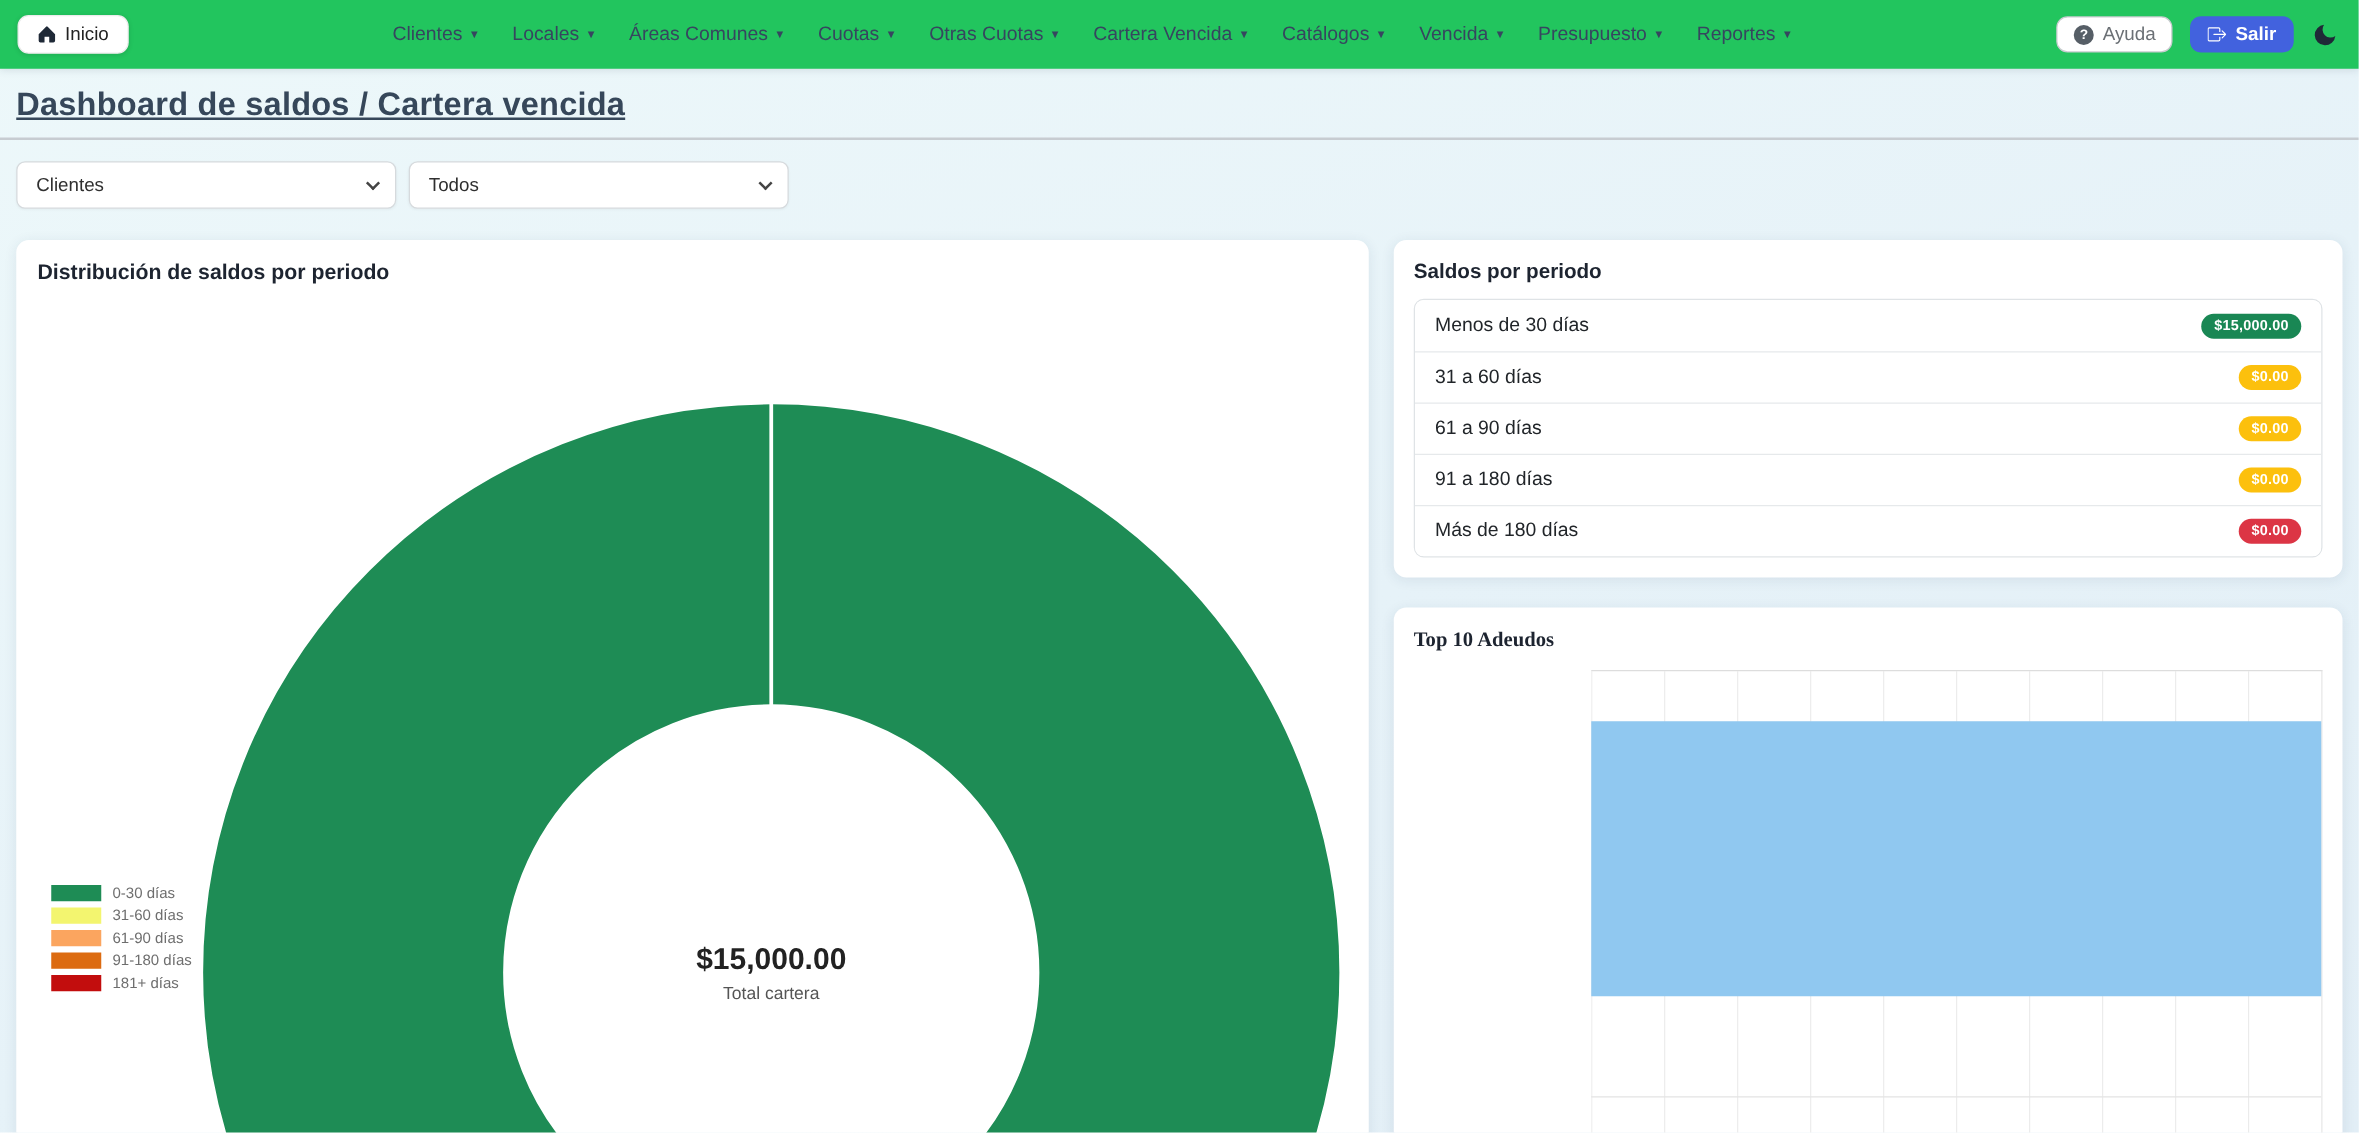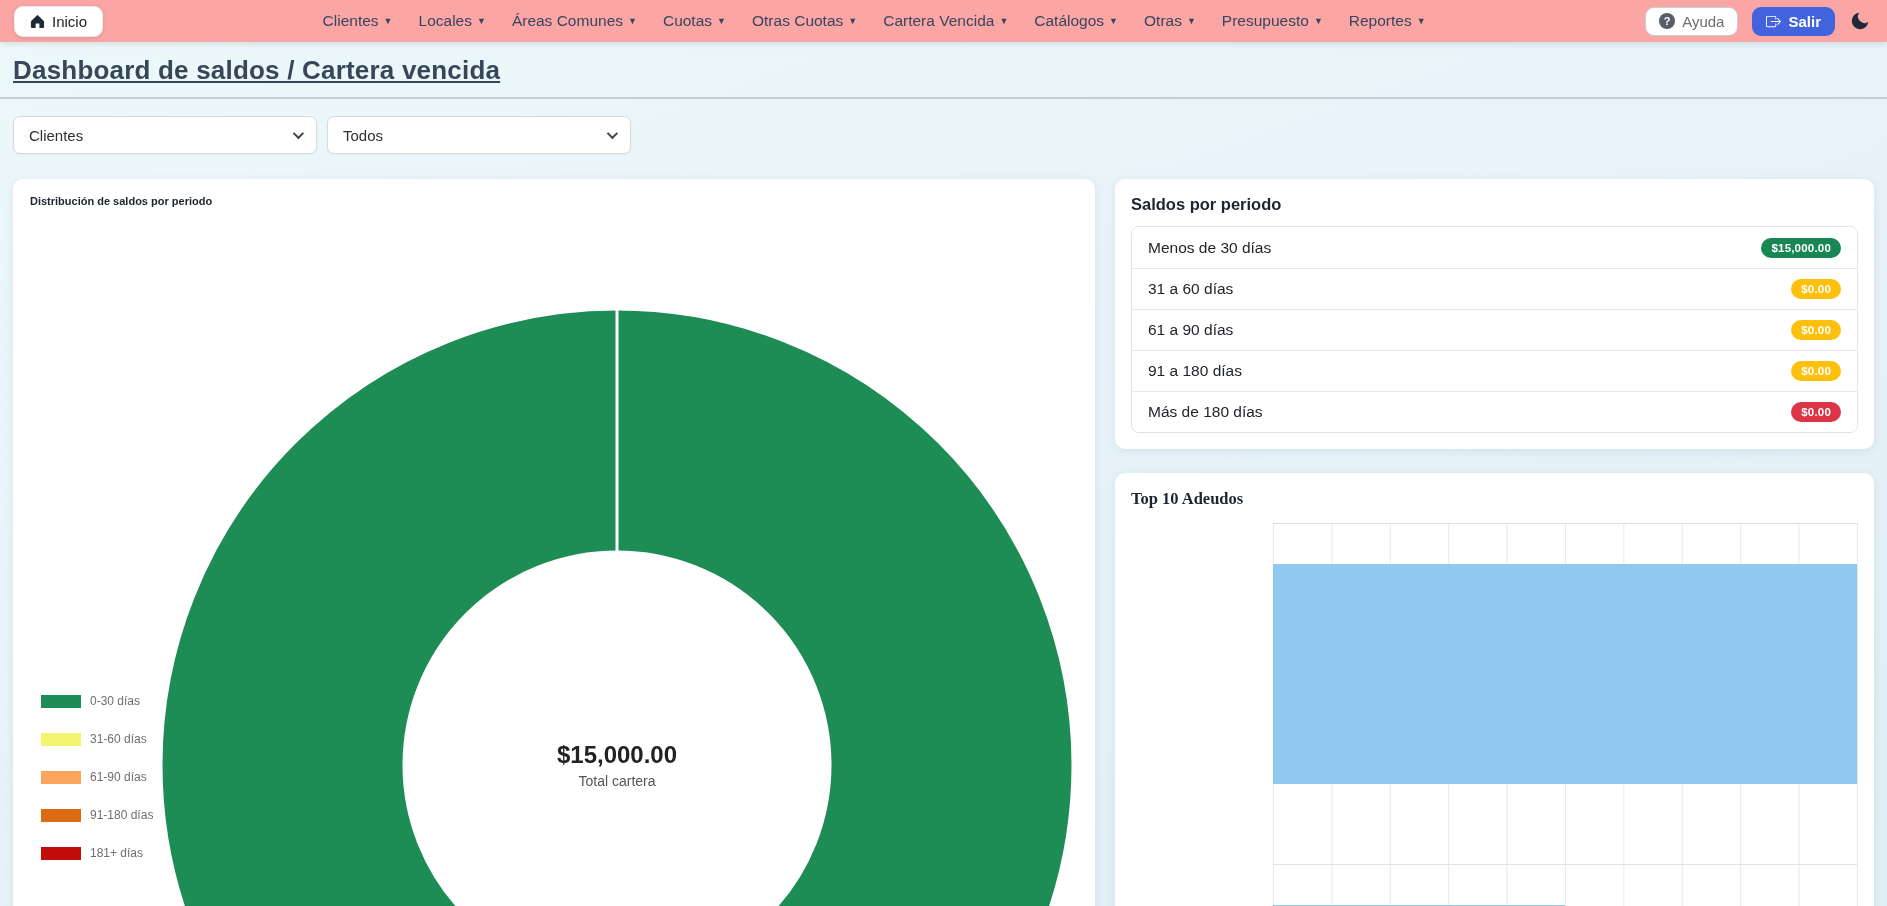--- a/index.html
+++ b/index.html
@@ -5,21 +5,21 @@
   * { margin:0; padding:0; box-sizing:border-box; }
   html,body { width:1887px; height:906px; overflow:hidden; }
   body {
     font-family:"Liberation Sans", sans-serif;
     background:linear-gradient(160deg,#edf8fa 0%,#e6f2f8 55%,#e2eef6 100%);
     color:#333;
   }
 
   
   .navbar {
-    height:42px; background:#fca5a5; display:flex; align-items:center;
+    height:55px; background:#22c55e; display:flex; align-items:center;
     padding:0 14px; box-shadow:0 2px 6px rgba(90,110,130,.18); position:relative; z-index:5;
   }
   .home-btn {
     display:flex; align-items:center; gap:7px; background:#fff;
     border:1px solid #ececec; border-radius:9px; padding:6px 15px;
     font-size:15px; color:#222; box-shadow:0 1px 4px rgba(0,0,0,.12); cursor:pointer;
   }
   .home-btn svg { width:15px; height:15px; fill:#1f2937; }
   .nav-menu { display:flex; align-items:center; gap:26px; margin:0 auto; list-style:none; }
   .nav-item {
@@ -57,31 +57,31 @@
     font-size:15px; color:#2f2f2f; cursor:pointer; box-shadow:0 1px 2px rgba(0,0,0,.04);
   }
   .chev { width:8px; height:8px; border-right:2px solid #444; border-bottom:2px solid #444;
           transform:rotate(45deg) translateY(-2px); }
 
   
   .main { display:flex; gap:20px; padding:25px 13px 0 13px; align-items:flex-start; }
   .card {
     background:#fff; border-radius:10px; box-shadow:0 2px 10px rgba(30,60,90,.09);
   }
-  .card-title { font-size:11px; font-weight:700; color:#1d2430; }
+  .card-title { font-size:17px; font-weight:700; color:#1d2430; }
 
   
   .donut-card { width:1082px; height:940px; position:relative; overflow:hidden; }
   .donut-card .card-title { position:absolute; top:16px; left:17px; }
   .donut-svg { position:absolute; top:0; left:0; }
   .donut-center { position:absolute; left:604px; top:586px; transform:translate(-50%,-50%);
                   text-align:center; }
   .donut-center .val { font-size:24px; font-weight:700; color:#222; }
   .donut-center .sub { font-size:14px; color:#555; margin-top:4px; }
-  .legend { position:absolute; left:28px; top:515px; display:flex; flex-direction:column; gap:24px; }
+  .legend { position:absolute; left:28px; top:515px; display:flex; flex-direction:column; gap:4px; }
   .legend-row { display:flex; align-items:center; gap:9px; }
   .legend-swatch { width:40px; height:13px; }
   .legend-label { font-size:12px; color:#6e6e6e; }
 
   
   .right-col { flex:1; display:flex; flex-direction:column; gap:24px; }
   .saldos-card { padding:16px; }
   .saldos-card .card-title { margin-bottom:12px; font-size:16.5px; }
   .list-group { border:1px solid #dfe3e6; border-radius:8px; overflow:hidden; }
   .list-item {
@@ -145,21 +145,21 @@
       </li>
     <li class="nav-item">
         <span>Cartera Vencida</span>
         <span class="caret">▼</span>
       </li>
     <li class="nav-item">
         <span>Catálogos</span>
         <span class="caret">▼</span>
       </li>
     <li class="nav-item">
-        <span>Otras</span>
+        <span>Vencida</span>
         <span class="caret">▼</span>
       </li>
     <li class="nav-item">
         <span>Presupuesto</span>
         <span class="caret">▼</span>
       </li>
     <li class="nav-item">
         <span>Reportes</span>
         <span class="caret">▼</span>
       </li>

